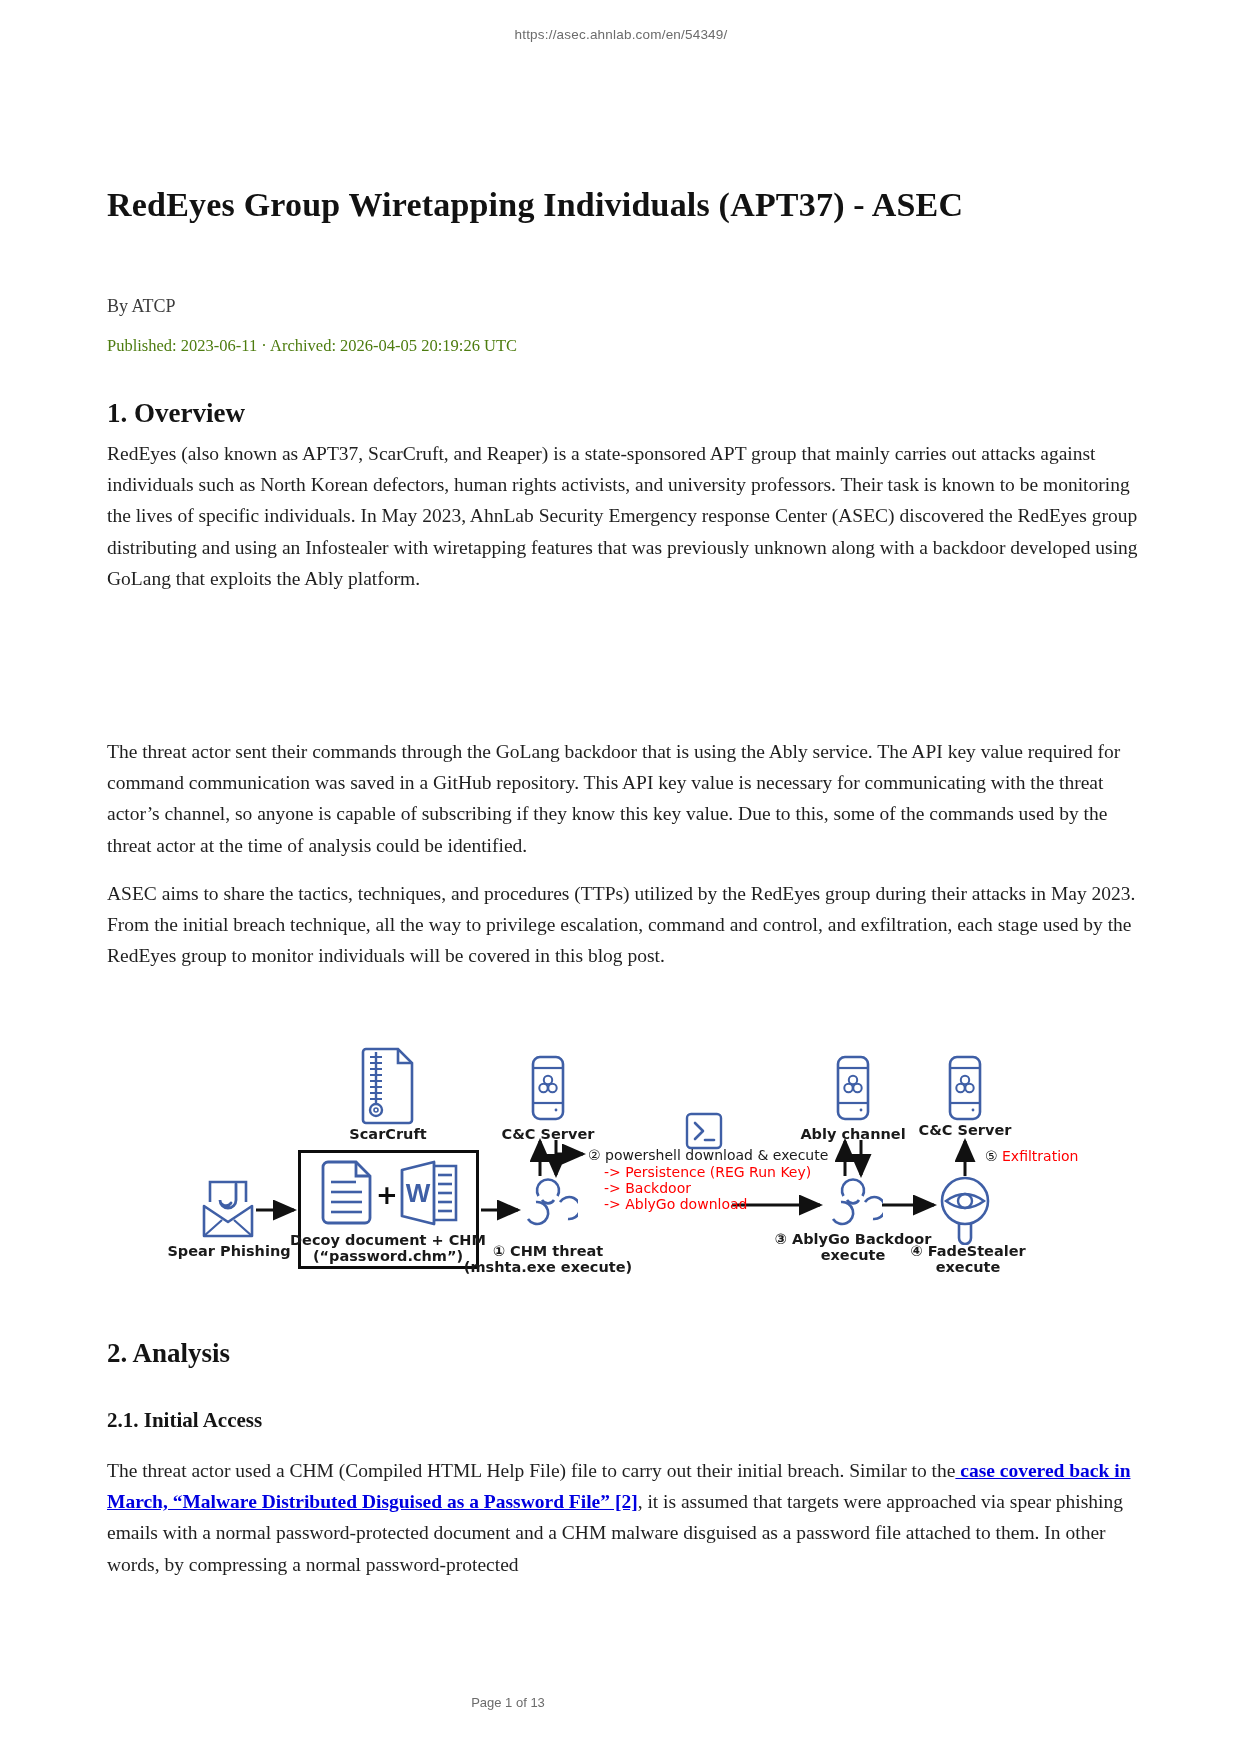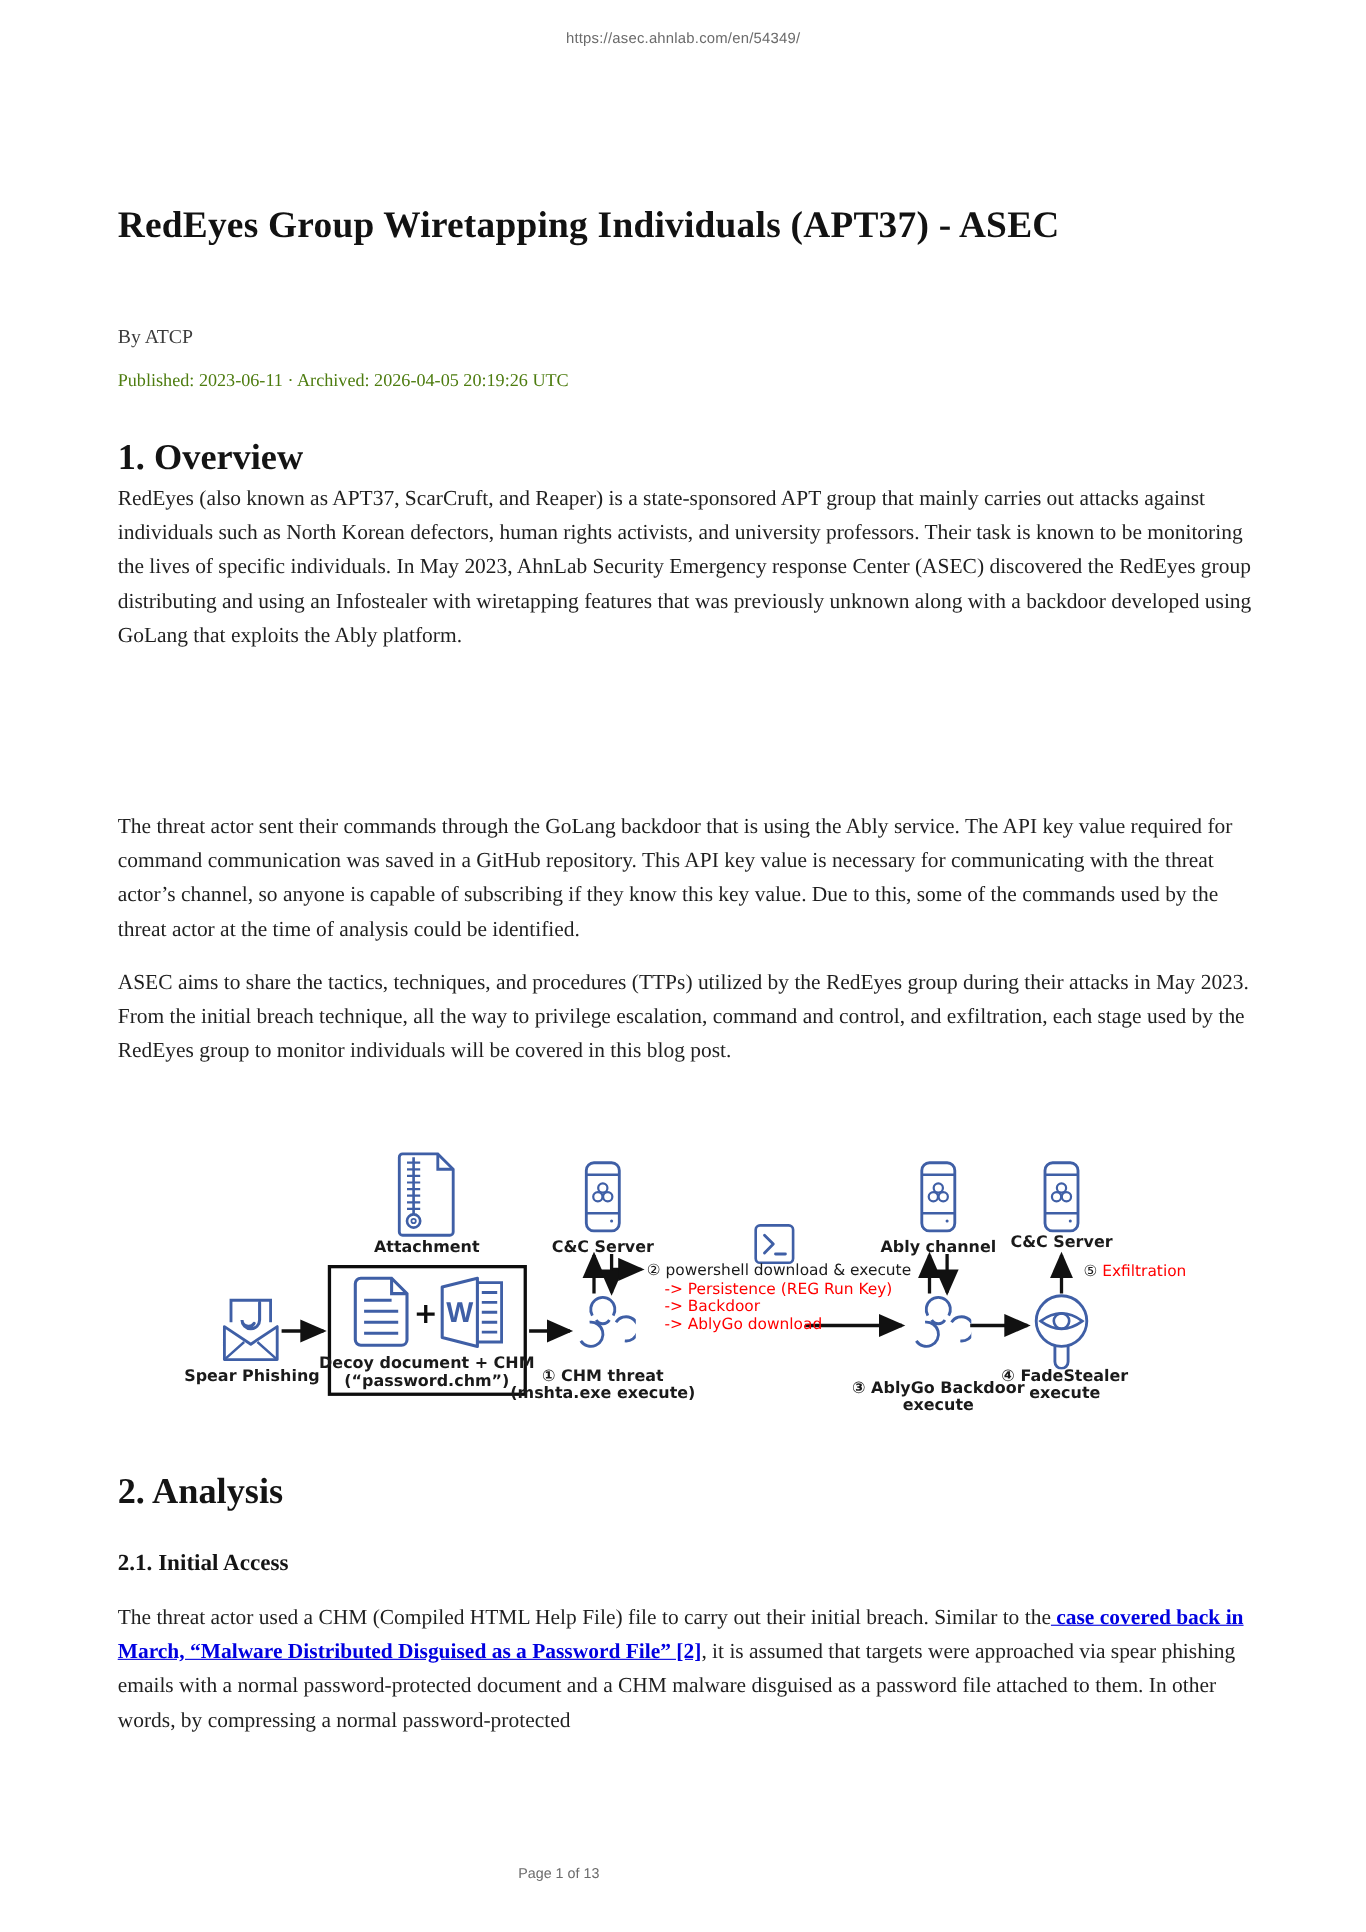--- a/index.html
+++ b/index.html
@@ -20,21 +20,21 @@
     position:absolute;top:186px;left:107px;width:1040px;margin:0;
     font-size:34px;font-weight:bold;color:#121212;letter-spacing:.2px;
   }
   .byline{
     position:absolute;top:296px;left:107px;font-size:18px;color:#3c3c3c;
   }
   .meta{
     position:absolute;top:336px;left:107px;font-size:16.5px;color:#4d7c0f;
   }
   .h2{
-    position:absolute;left:107px;margin:0;font-size:33px;font-weight:bold;color:#141414;
+    position:absolute;left:107px;margin:0;font-size:27px;font-weight:bold;color:#141414;
   }
   .h3{
     position:absolute;left:107px;margin:0;font-size:21px;font-weight:bold;color:#141414;
   }
   .para{
     position:absolute;left:107px;width:1034px;margin:0;
     font-size:19.5px;line-height:31.2px;color:#1f1f1f;
   }
   .note{font-style:italic;}
   a.doclink{color:#0000e0;font-weight:bold;text-decoration:underline;cursor:pointer;}
@@ -119,21 +119,21 @@
       <line x1="12" y1="23" x2="24" y2="23"></line>
         <line x1="12" y1="29" x2="24" y2="29"></line>
       <line x1="12" y1="35" x2="24" y2="35"></line>
         <line x1="12" y1="41" x2="24" y2="41"></line>
       <line x1="12" y1="47" x2="24" y2="47"></line>
         <line x1="12" y1="53" x2="24" y2="53"></line>
     </g>
     <circle cx="18" cy="64" r="6" fill="none" stroke="#3f5fa6" stroke-width="2.4"></circle>
     <circle cx="18" cy="64" r="2" fill="none" stroke="#3f5fa6" stroke-width="1.6"></circle>
   </svg>
-  <div class="dlabel" style="left:208px;top:86px;font-size:14.5px;">Attachment</div>
+  <div class="dlabel" style="left:208px;top:86px;font-size:14.5px;">ScarCruft</div>
 
   <svg class="icon-abs" style="left:20px;top:138px;" width="60" height="62" viewBox="0 0 60 62">
     <path d="M10,24 V4 H46 V24" fill="none" stroke="#3f5fa6" stroke-width="2.6"></path>
     <path d="M4,28 L28,44 L52,28 V58 H4 Z" fill="none" stroke="#3f5fa6" stroke-width="2.6" stroke-linejoin="round"></path>
     <path d="M4,58 L22,42 M52,58 L34,42" fill="none" stroke="#3f5fa6" stroke-width="2.2"></path>
     <path d="M36,6 V22 A8,8 0 0 1 20,22 A6,6 0 0 0 31,25" fill="none" stroke="#3f5fa6" stroke-width="2.8" stroke-linecap="round"></path>
   </svg>
   <div class="dlabel" style="left:49px;top:203px;font-size:14.5px;">Spear Phishing</div>
 
   <div class="blackbox"></div>
@@ -216,21 +216,21 @@
   <div class="dlabel" style="left:673px;top:86px;font-size:14.5px;">Ably channel</div>
 
   <svg class="icon-abs" style="left:643px;top:138px;" width="60" height="58" viewBox="0 0 60 58">
     <g fill="none" stroke="#3f5fa6" stroke-width="2.6">
       <path d="M20.5,18 A11,11 0 1 1 39.5,18"></path>
       <path d="M18,24 A11,11 0 1 1 10,41"></path>
       <path d="M42,24 A11,11 0 1 1 50,41"></path>
       <path d="M24,22 A7,7 0 0 0 36,22"></path>
     </g>
   </svg>
-  <div class="dlabel" style="left:673px;top:214px;font-size:14.5px;">
+  <div class="dlabel" style="left:673px;top:191px;font-size:14.5px;">
     <div>③ AblyGo Backdoor</div>
     <div>execute</div>
   </div>
 
   <svg class="icon-abs" style="left:768px;top:15px;" width="34" height="66" viewBox="0 0 34 66">
     <rect x="2" y="2" width="30" height="62" rx="7" fill="none" stroke="#3f5fa6" stroke-width="2.6"></rect>
     <line x1="2" y1="13" x2="32" y2="13" stroke="#3f5fa6" stroke-width="2.2"></line>
     <line x1="2" y1="48" x2="32" y2="48" stroke="#3f5fa6" stroke-width="2.2"></line>
     <circle cx="25" cy="55" r="1.4" fill="#3f5fa6"></circle>
     <g fill="none" stroke="#3f5fa6" stroke-width="2">

